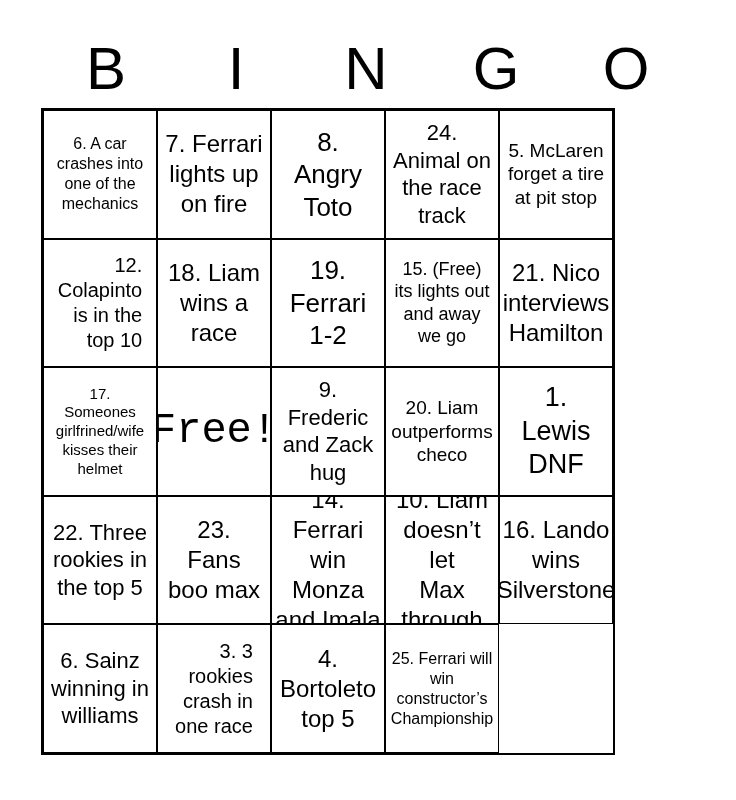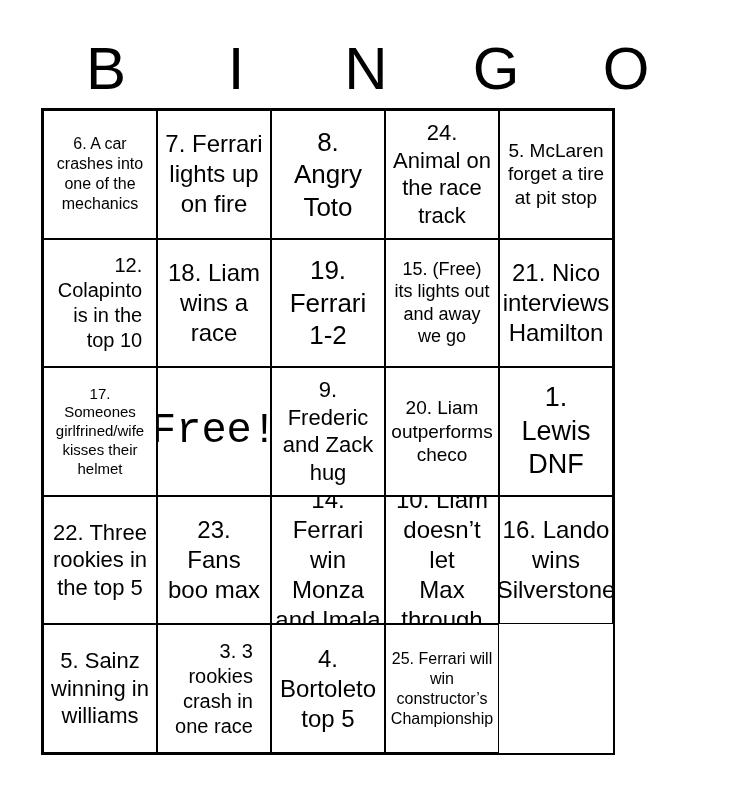--- a/index.html
+++ b/index.html
@@ -141,21 +141,21 @@
 Monza
 and Imala</div>
   <div class="cell c-fs21">10. Liam
 doesn’t let
 Max
 through</div>
 
   <div class="cell c-fs21">16. Lando
 wins
 Silverstone</div>
-  <div class="cell c-fs22">5. Sainz
+  <div class="cell c-fs22">6. Sainz
 winning in
 williams</div>
   <div class="cell c-fs20">3. 3
 rookies
 crash in
 one race</div>
   <div class="cell c-fs24">4.
 Bortoleto
 top 5</div>
   <div class="cell c-fs16">25. Ferrari will

